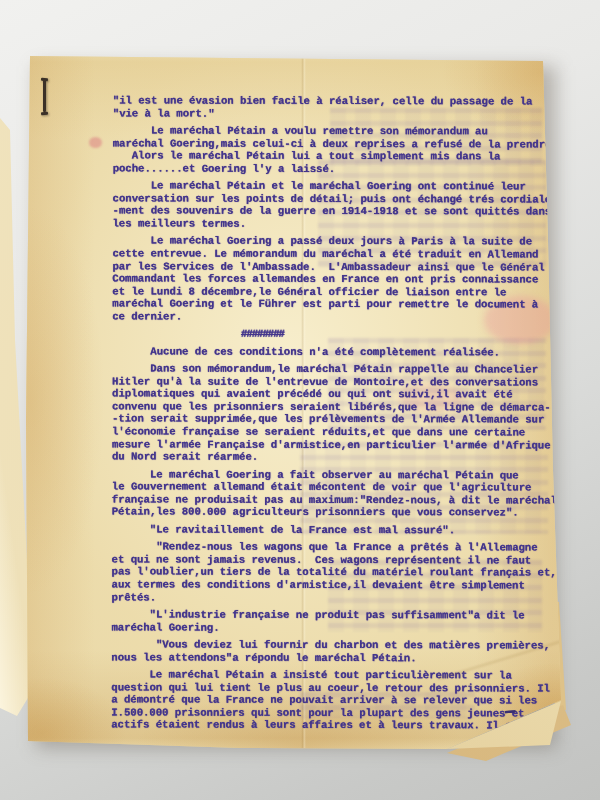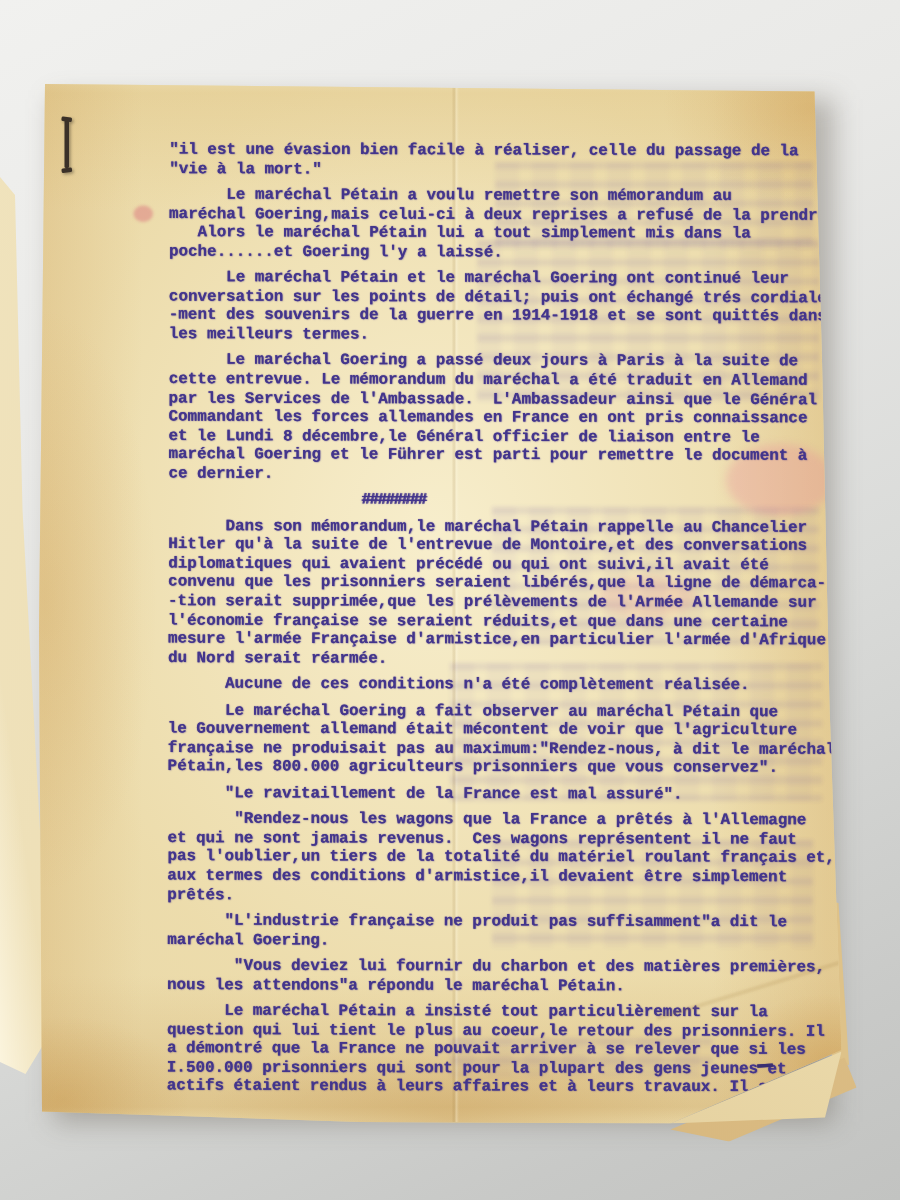--- a/index.html
+++ b/index.html
@@ -164,29 +164,29 @@
 -ment des souvenirs de la guerre en 1914-1918 et se sont quittés dans
 les meilleurs termes.</div>
       <div class="para">      Le maréchal Goering a passé deux jours à Paris à la suite de
 cette entrevue. Le mémorandum du maréchal a été traduit en Allemand
 par les Services de l'Ambassade.  L'Ambassadeur ainsi que le Général
 Commandant les forces allemandes en France en ont pris connaissance
 et le Lundi 8 décembre,le Général officier de liaison entre le
 maréchal Goering et le Führer est parti pour remettre le document à
 ce dernier.</div>
       <div class="para sep">                        ########</div>
+      <div class="para">      Aucune de ces conditions n'a été complètement réalisée.</div>
       <div class="para">      Dans son mémorandum,le maréchal Pétain rappelle au Chancelier
 Hitler qu'à la suite de l'entrevue de Montoire,et des conversations
 diplomatiques qui avaient précédé ou qui ont suivi,il avait été
 convenu que les prisonniers seraient libérés,que la ligne de démarca-
 -tion serait supprimée,que les prélèvements de l'Armée Allemande sur
 l'économie française se seraient réduits,et que dans une certaine
 mesure l'armée Française d'armistice,en particulier l'armée d'Afrique
 du Nord serait réarmée.</div>
-      <div class="para">      Aucune de ces conditions n'a été complètement réalisée.</div>
       <div class="para">      Le maréchal Goering a fait observer au maréchal Pétain que
 le Gouvernement allemand était mécontent de voir que l'agriculture
 française ne produisait pas au maximum:"Rendez-nous, à dit le maréchal
 Pétain,les 800.000 agriculteurs prisonniers que vous conservez".</div>
       <div class="para">      "Le ravitaillement de la France est mal assuré".</div>
       <div class="para">       "Rendez-nous les wagons que la France a prêtés à l'Allemagne
 et qui ne sont jamais revenus.  Ces wagons représentent il ne faut
 pas l'oublier,un tiers de la totalité du matériel roulant français et,
 aux termes des conditions d'armistice,il devaient être simplement
 prêtés.</div>

